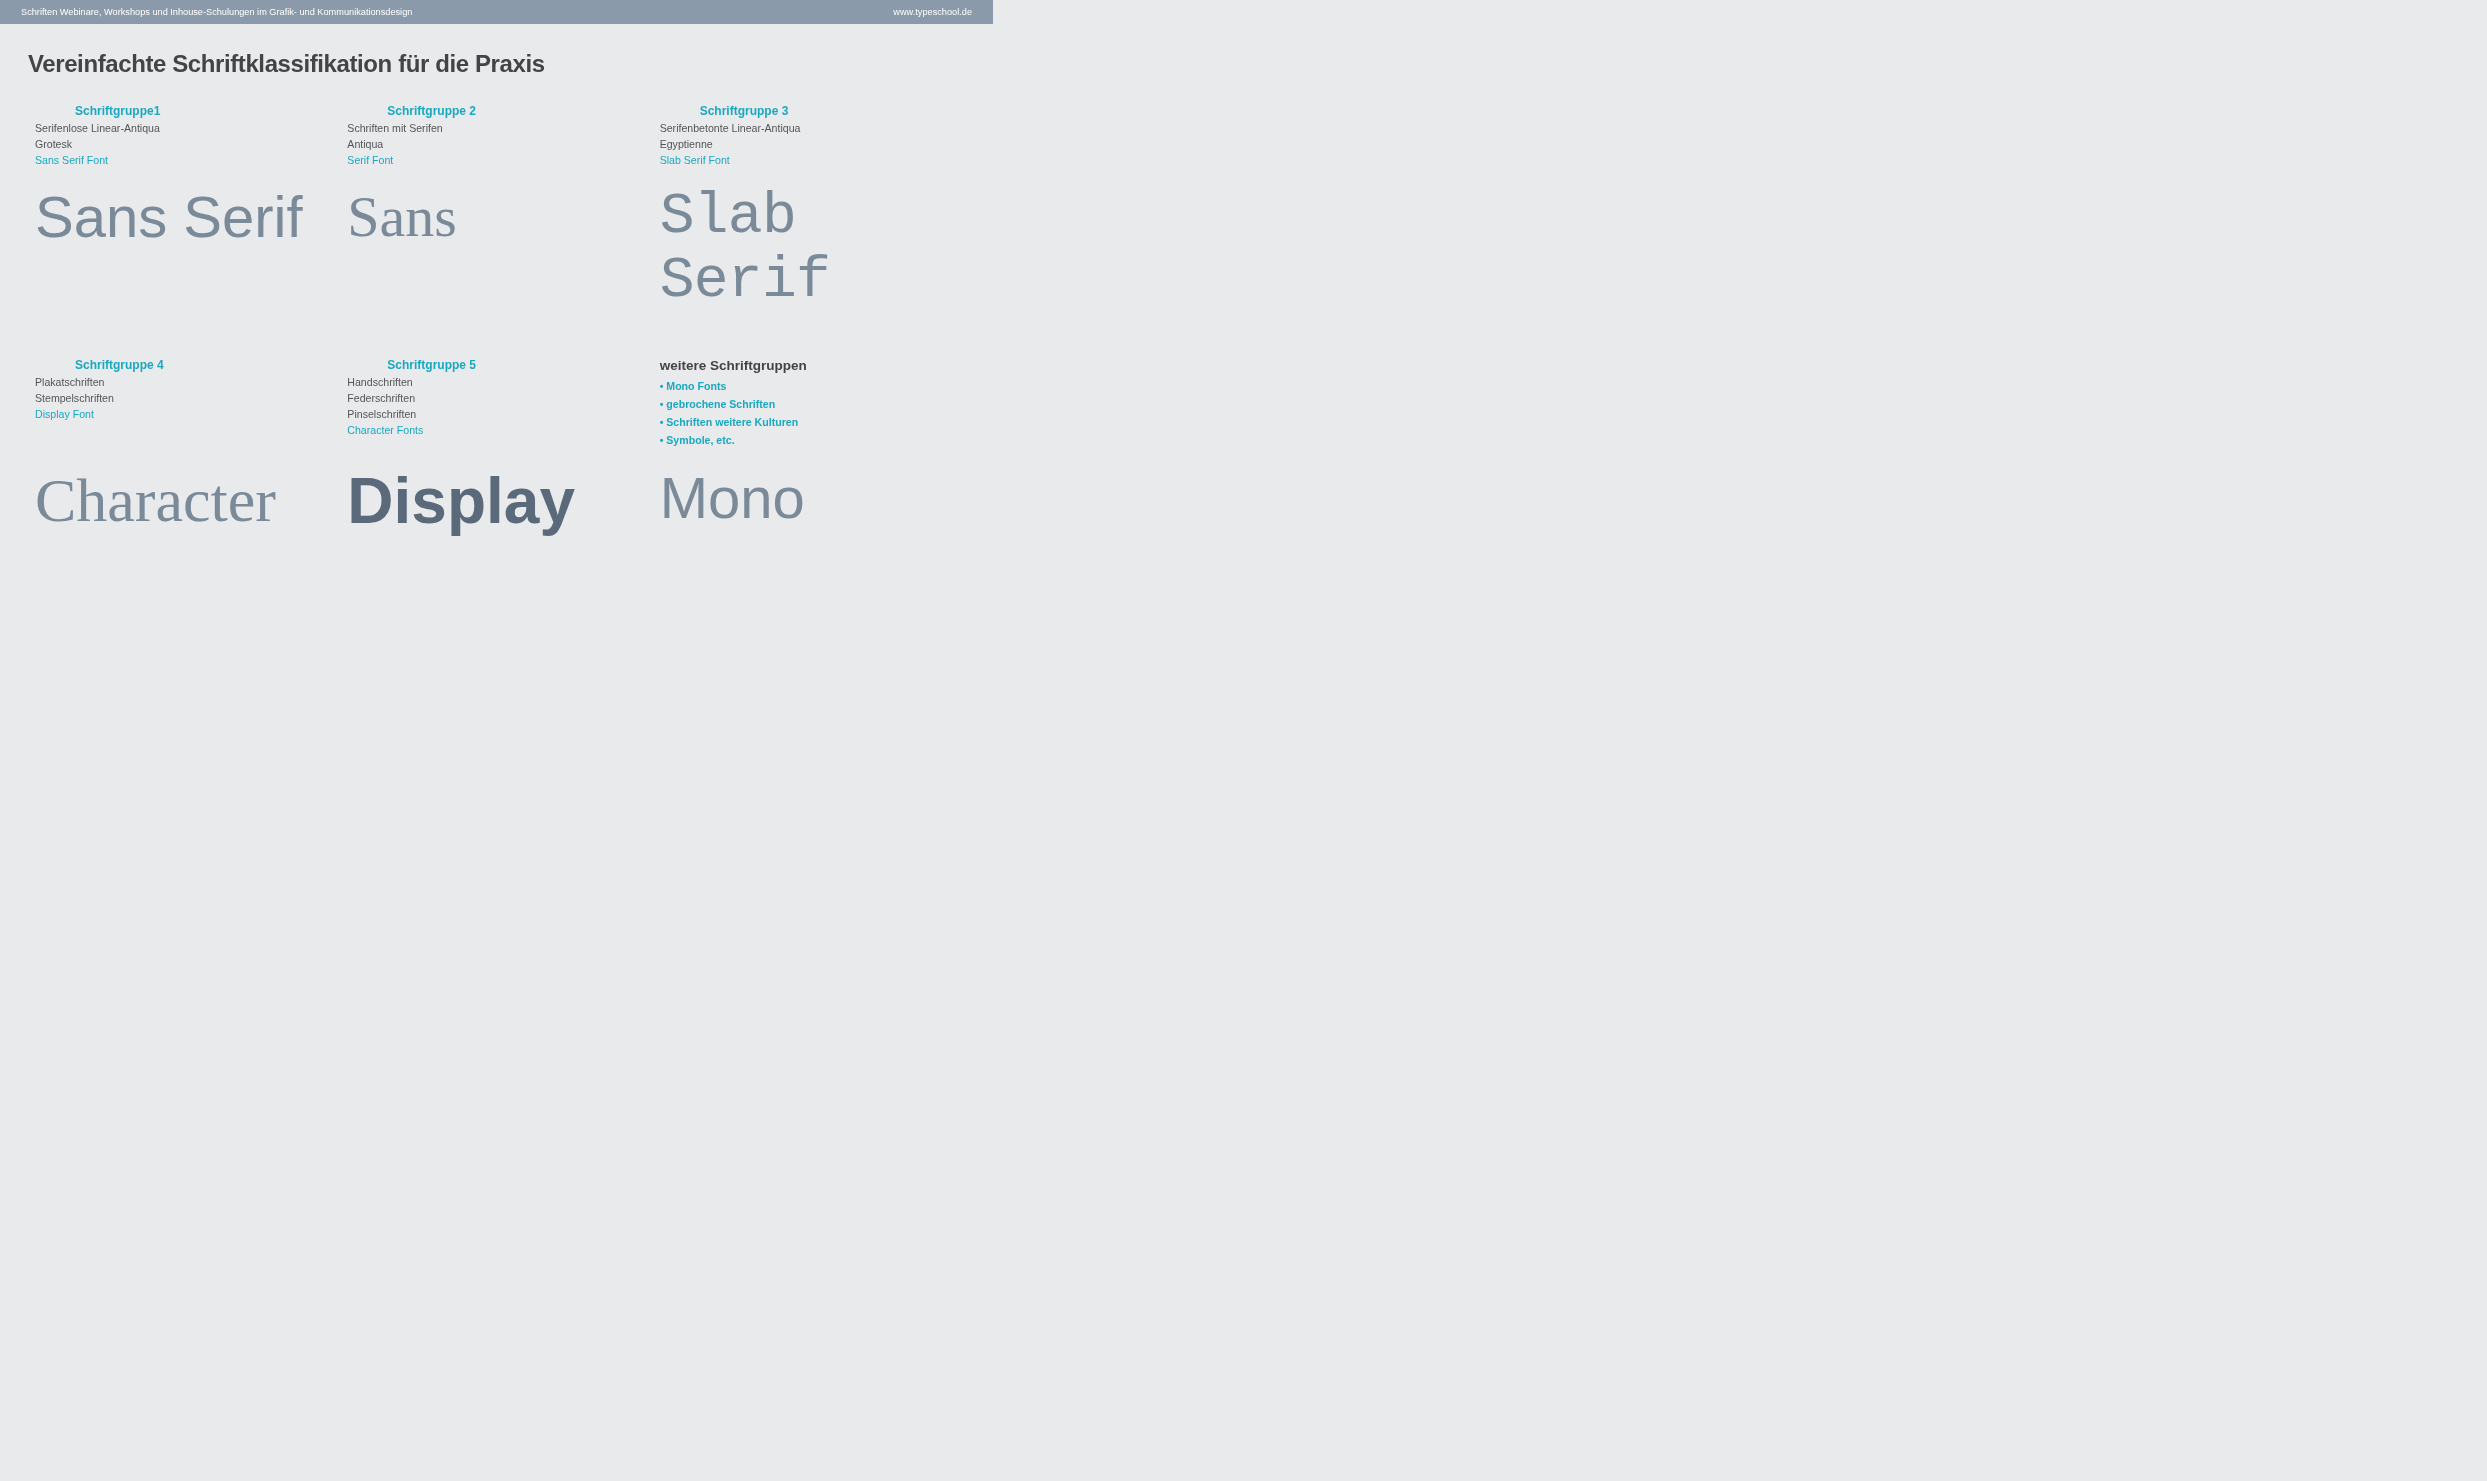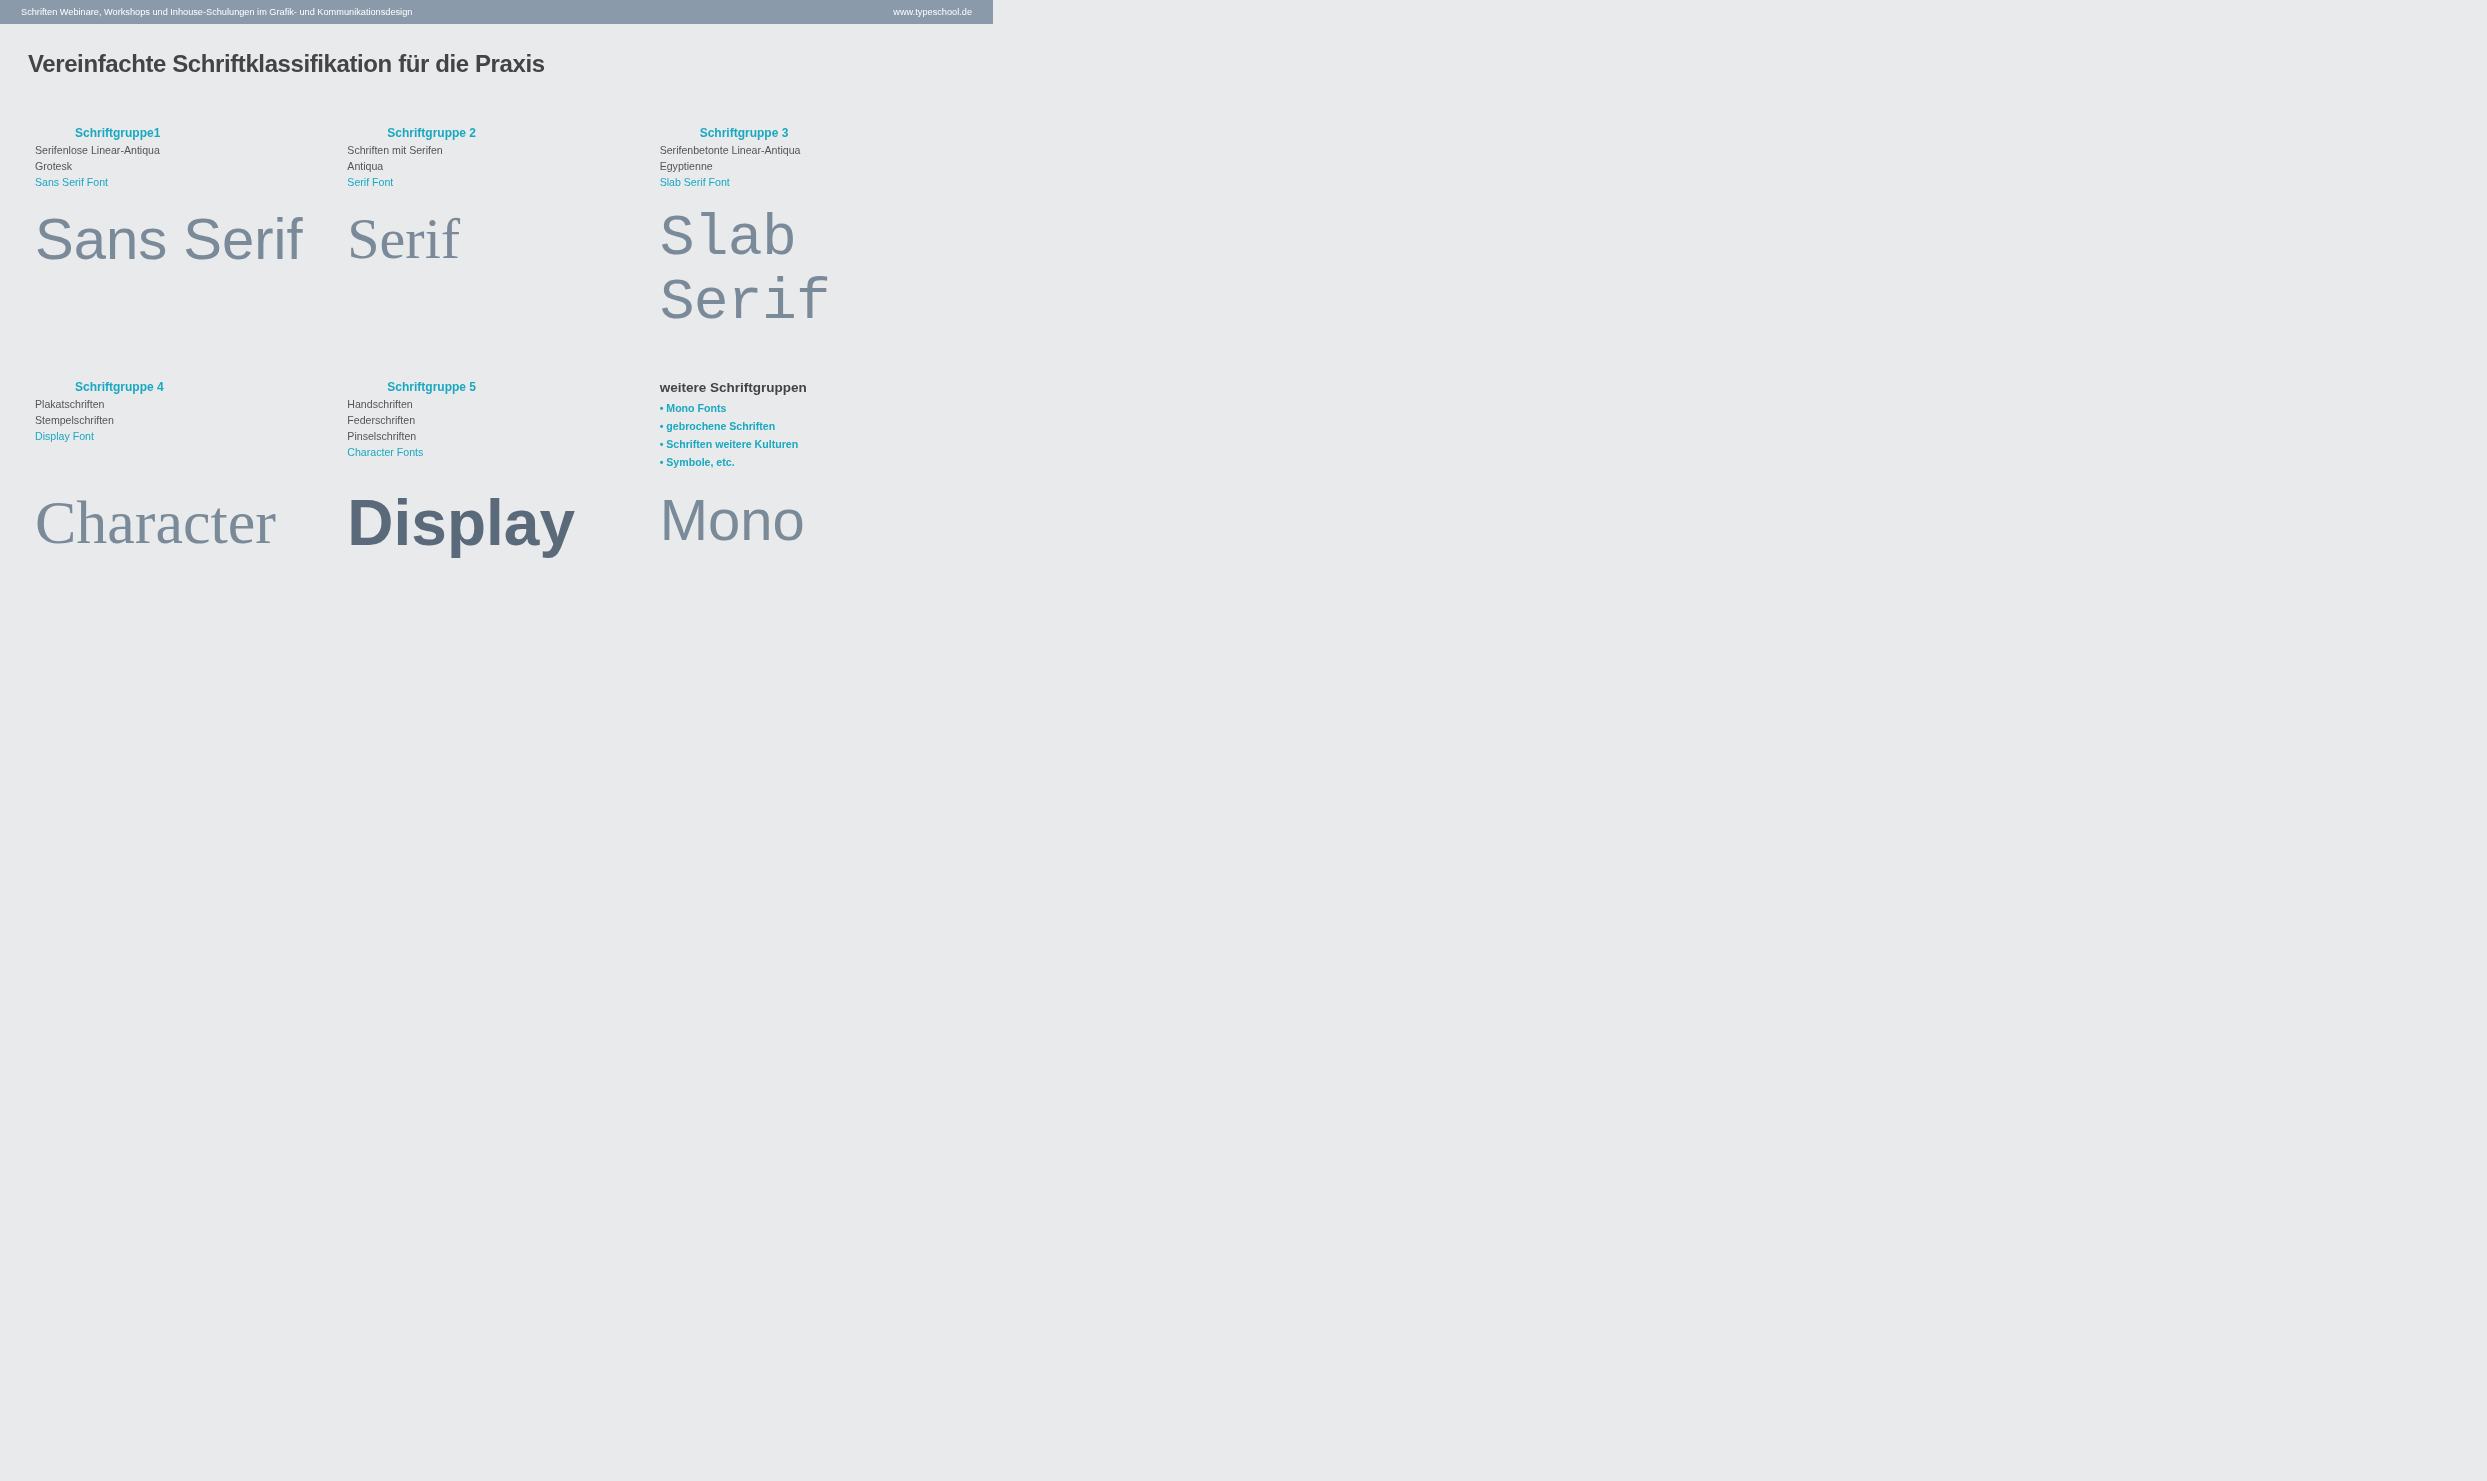--- a/index.html
+++ b/index.html
@@ -32,21 +32,21 @@
     }
 
     .main-content {
       padding: 25.5px 28px 21px 28px;
     }
 
     .page-title {
       font-size: 24px;
       font-weight: 700;
       color: #444;
-      margin-bottom: 43px;
+      margin-bottom: 21px;
       letter-spacing: -0.4px;
     }
 
     .group-label {
       font-size: 12px;
       font-weight: 700;
       color: #1aa8c0;
       margin-bottom: 2.8px;
       margin-left: 40px;
     }
@@ -184,21 +184,21 @@
       <div class="group-desc">Egyptienne</div>
       <div class="group-type">Slab Serif Font</div>
     </div>
   </div>
 
   <div class="top-section">
     <div class="cell-demo">
       <div class="font-display sans-serif-demo">Sans Serif</div>
     </div>
     <div class="cell-demo">
-      <div class="font-display serif-demo">Serif</div>
+      <div class="font-display serif-demo">Sans</div>
     </div>
     <div class="cell-demo">
       <div class="font-display slab-serif-demo">Slab Serif</div>
     </div>
   </div>
 
   <div class="divider-row"></div>
 
   <div class="bottom-section">
 

